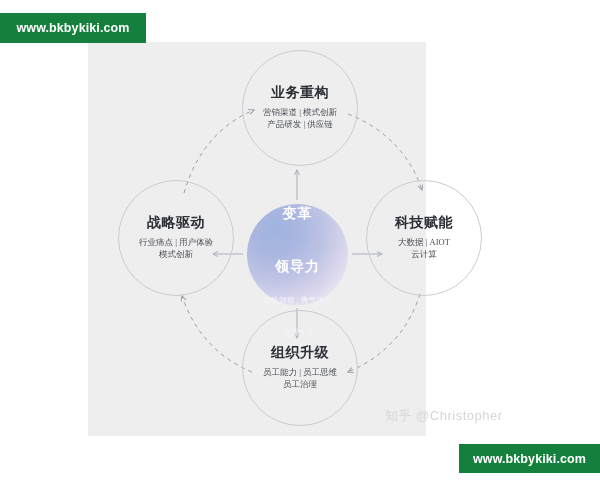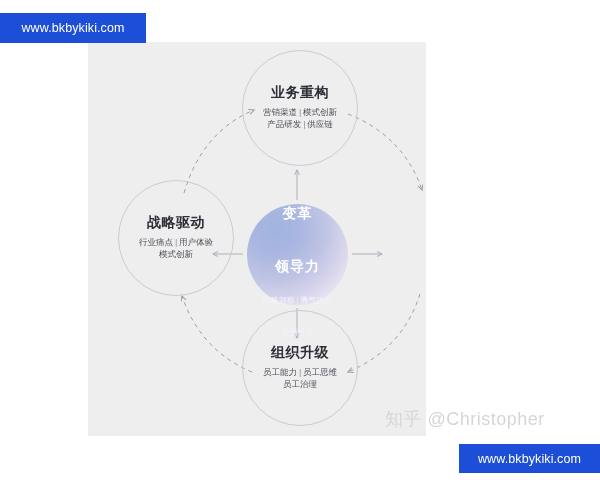--- a/index.html
+++ b/index.html
@@ -100,34 +100,34 @@
     margin-top: 20px;
     white-space: nowrap;
   }
 
   
   #zhihu-watermark {
     position: absolute;
     left: 385px;
     top: 407px;
     font-family: "Liberation Sans", sans-serif;
-    font-size: 18px;
+    font-size: 13px;
     color: #d6d6d6;
     letter-spacing: 0.5px;
     white-space: nowrap;
   }
 
   
   .site-watermark {
     position: absolute;
-    background: #1d4ed8;
+    background: #15803d;
     color: #ffffff;
     font-family: "Liberation Sans", sans-serif;
     font-size: 12.5px;
-    font-weight: normal;
+    font-weight: bold;
     display: flex;
     align-items: center;
     justify-content: center;
     letter-spacing: 0.1px;
   }
   #watermark-top { left: 0px; top: 13px; width: 146px; height: 30px; }
   #watermark-bottom { left: 459px; top: 444px; width: 141px; height: 29px; }
 </style>
 </head>
 <body>
@@ -157,20 +157,25 @@
     <line x1="209" y1="266" x2="209" y2="296" stroke="#a9b0bb" stroke-width="1" marker-end="url(#arrow-solid)"></line>
     <line x1="155" y1="212" x2="125" y2="212" stroke="#a9b0bb" stroke-width="1" marker-end="url(#arrow-solid)"></line>
   </svg>
 
   <div class="node" id="node-top">
     <div class="node-title">业务重构</div>
     <div class="node-sub">营销渠道 | 模式创新</div>
     <div class="node-sub">产品研发 | 供应链</div>
   </div>
 
+  <div class="node" id="node-right">
+    <div class="node-title">科技赋能</div>
+    <div class="node-sub">大数据 | AIOT</div>
+    <div class="node-sub">云计算</div>
+  </div>
 
   <div class="node" id="node-bottom">
     <div class="node-title">组织升级</div>
     <div class="node-sub">员工能力 | 员工思维</div>
     <div class="node-sub">员工治理</div>
   </div>
 
   <div class="node" id="node-left">
     <div class="node-title">战略驱动</div>
     <div class="node-sub">行业痛点 | 用户体验</div>

